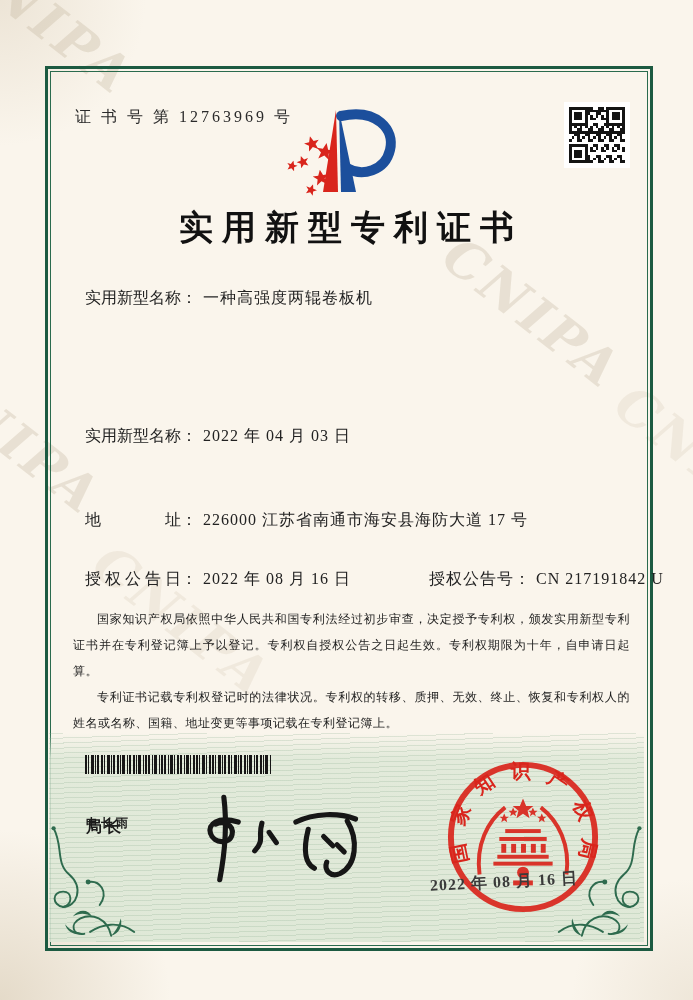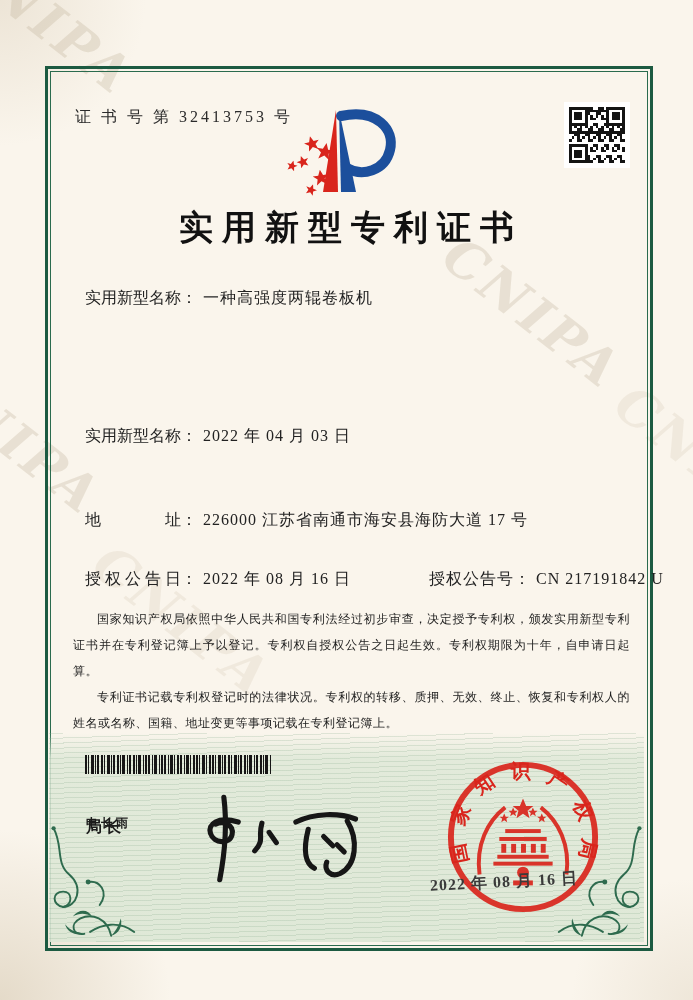--- a/index.html
+++ b/index.html
@@ -93,21 +93,21 @@
   <span class="wm" style="left:-60px;top:-12px;">CNIPA</span>
   <span class="wm" style="left:428px;top:282px;">CNIPA</span>
   <span class="wm" style="left:-92px;top:408px;">CNIPA</span>
   <span class="wm light" style="left:78px;top:590px;">CNIPA</span>
   <span class="wm light" style="left:600px;top:430px;">CNIPA</span>
 
   <div class="frame"></div>
 
   <div class="guilloche"></div>
 
-  <div class="certno">证 书 号 第 32413753 号</div>
+  <div class="certno">证 书 号 第 12763969 号</div>
 
   <svg class="logo" viewBox="0 0 140 96">
     <defs>
       <symbol id="star" viewBox="-10 -10 20 20">
         <polygon points="0,-10 2.9,-3.1 9.5,-3.1 4.2,1.2 6,8.1 0,4 -6,8.1 -4.2,1.2 -9.5,-3.1 -2.9,-3.1"></polygon>
       </symbol>
     </defs>
     <path d="M66,14 C102,6 120,28 115,48 C110,69 87,75 72,66" fill="none" stroke="#1c4f9c" stroke-width="10" stroke-linecap="round"></path>
     <polygon points="61,8 48,90 63,90" fill="#d9251c"></polygon>
     <polygon points="64,8 81,90 66,90" fill="#1c4f9c"></polygon>

